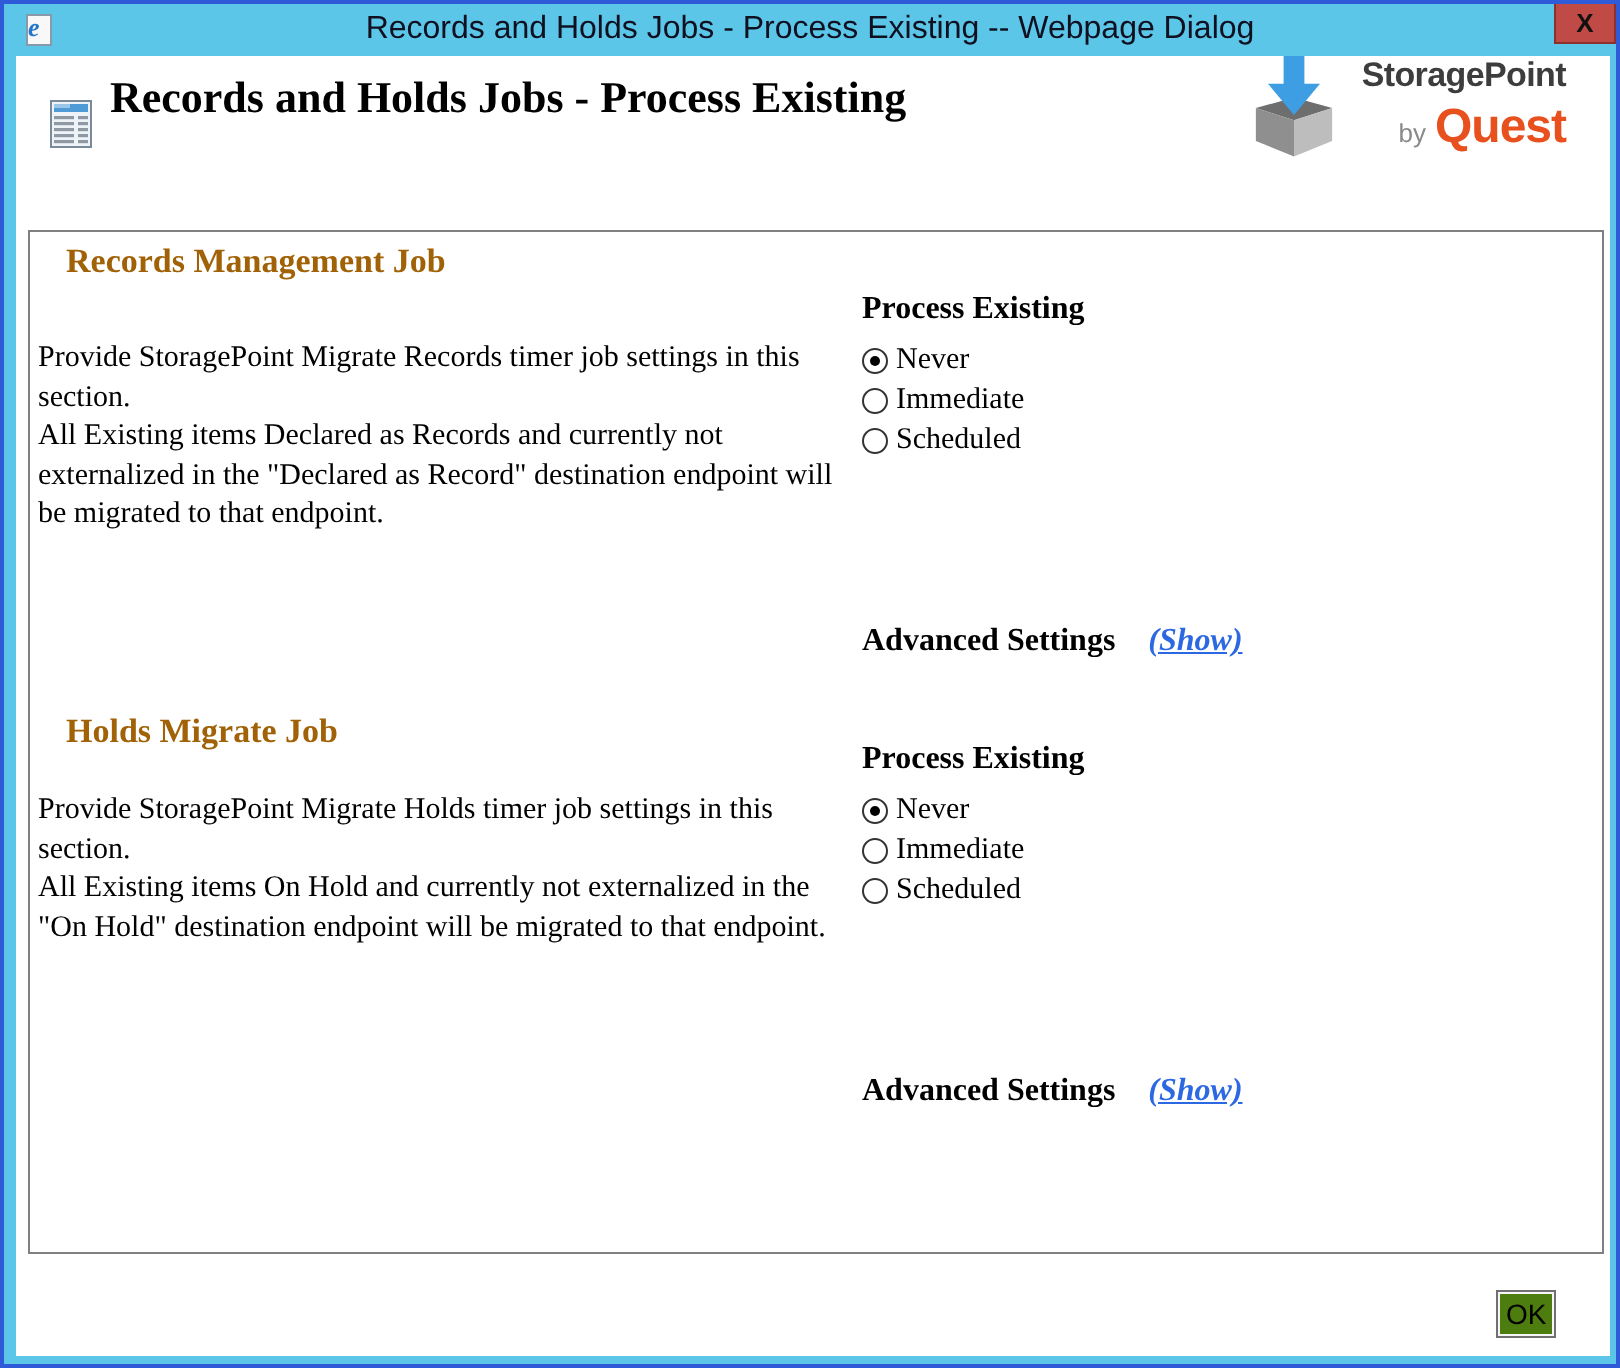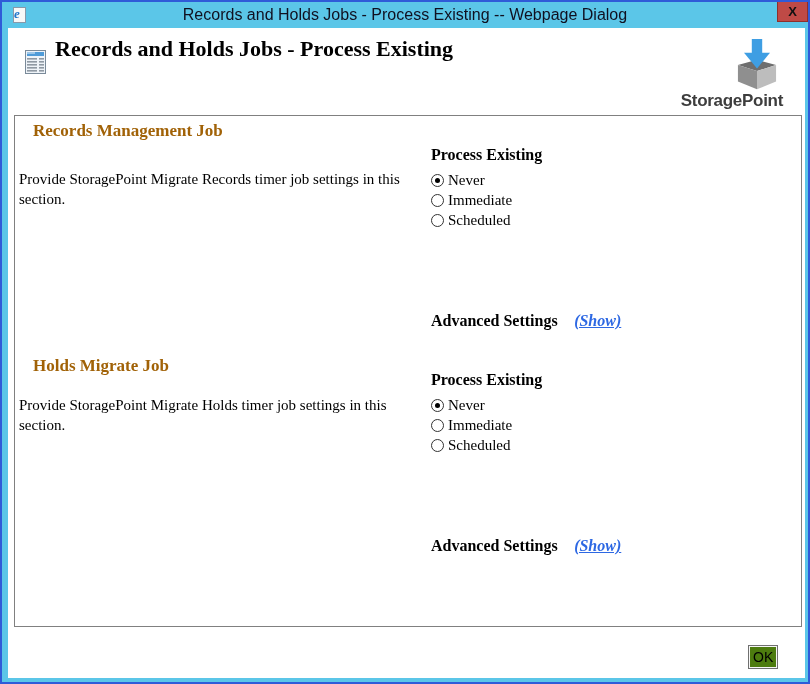--- a/index.html
+++ b/index.html
@@ -39,21 +39,21 @@
     background:#ffffff;
   }
 
   
   .page-header { position:absolute; left:0; top:0; right:0; height:102px; }
   .list-icon { position:absolute; left:17px; top:22px; }
   .page-title {
     position:absolute; left:47px; top:8px;
     font:bold 22px "Liberation Serif", serif; color:#000;
   }
-  .logo { position:absolute; right:22px; top:11px; display:flex; align-items:flex-end;flex-direction:column; }
+  .logo { position:absolute; right:22px; top:0; display:flex; align-items:flex-start; }
   .logo-text { margin-left:8px; line-height:1; }
   .logo-name { font:bold 17px "Liberation Sans", sans-serif; color:#3d3d3d; letter-spacing:-0.3px; }
   .logo-by-row { margin-top:2px; text-align:right; white-space:nowrap; }
   .logo-by { font:13px "Liberation Sans", sans-serif; color:#8a8a8a; }
   .logo-brand { font:bold 24px "Liberation Sans", sans-serif; color:#e8501e; letter-spacing:-0.5px; }
 
   
   .main-box {
     position:absolute; left:6px; top:87px; width:788px; height:512px;
     border:1px solid #808080; background:#fff;
@@ -152,20 +152,21 @@
         </div>
       </div>
     </div>
 
     <div class="main-box">
 
       <div class="section section-1">
         <div class="section-heading" style="top:5px">Records Management Job</div>
         <div class="section-desc" style="top:54px">
           <div>Provide StoragePoint Migrate Records timer job settings in this section.</div>
+          <div>All Existing items Declared as Records and currently not externalized in the "Declared as Record" destination endpoint will be migrated to that endpoint.</div>
         </div>
 
         <div class="right-col" style="top:30px">
           <div class="pe-heading">Process Existing</div>
           <div class="radio-row">
             <span class="radio on"></span>
             <span class="radio-label">Never</span>
           </div>
           <div class="radio-row">
             <span class="radio"></span>
@@ -180,20 +181,21 @@
         <div class="advanced-row" style="top:196px">
           <span class="advanced-label">Advanced Settings</span>
           <span class="advanced-link">(Show)</span>
         </div>
       </div>
 
       <div class="section section-2">
         <div class="section-heading" style="top:10px">Holds Migrate Job</div>
         <div class="section-desc" style="top:50px">
           <div>Provide StoragePoint Migrate Holds timer job settings in this section.</div>
+          <div>All Existing items On Hold and currently not externalized in the "On Hold" destination endpoint will be migrated to that endpoint.</div>
         </div>
 
         <div class="right-col" style="top:25px">
           <div class="pe-heading">Process Existing</div>
           <div class="radio-row">
             <span class="radio on"></span>
             <span class="radio-label">Never</span>
           </div>
           <div class="radio-row">
             <span class="radio"></span>

